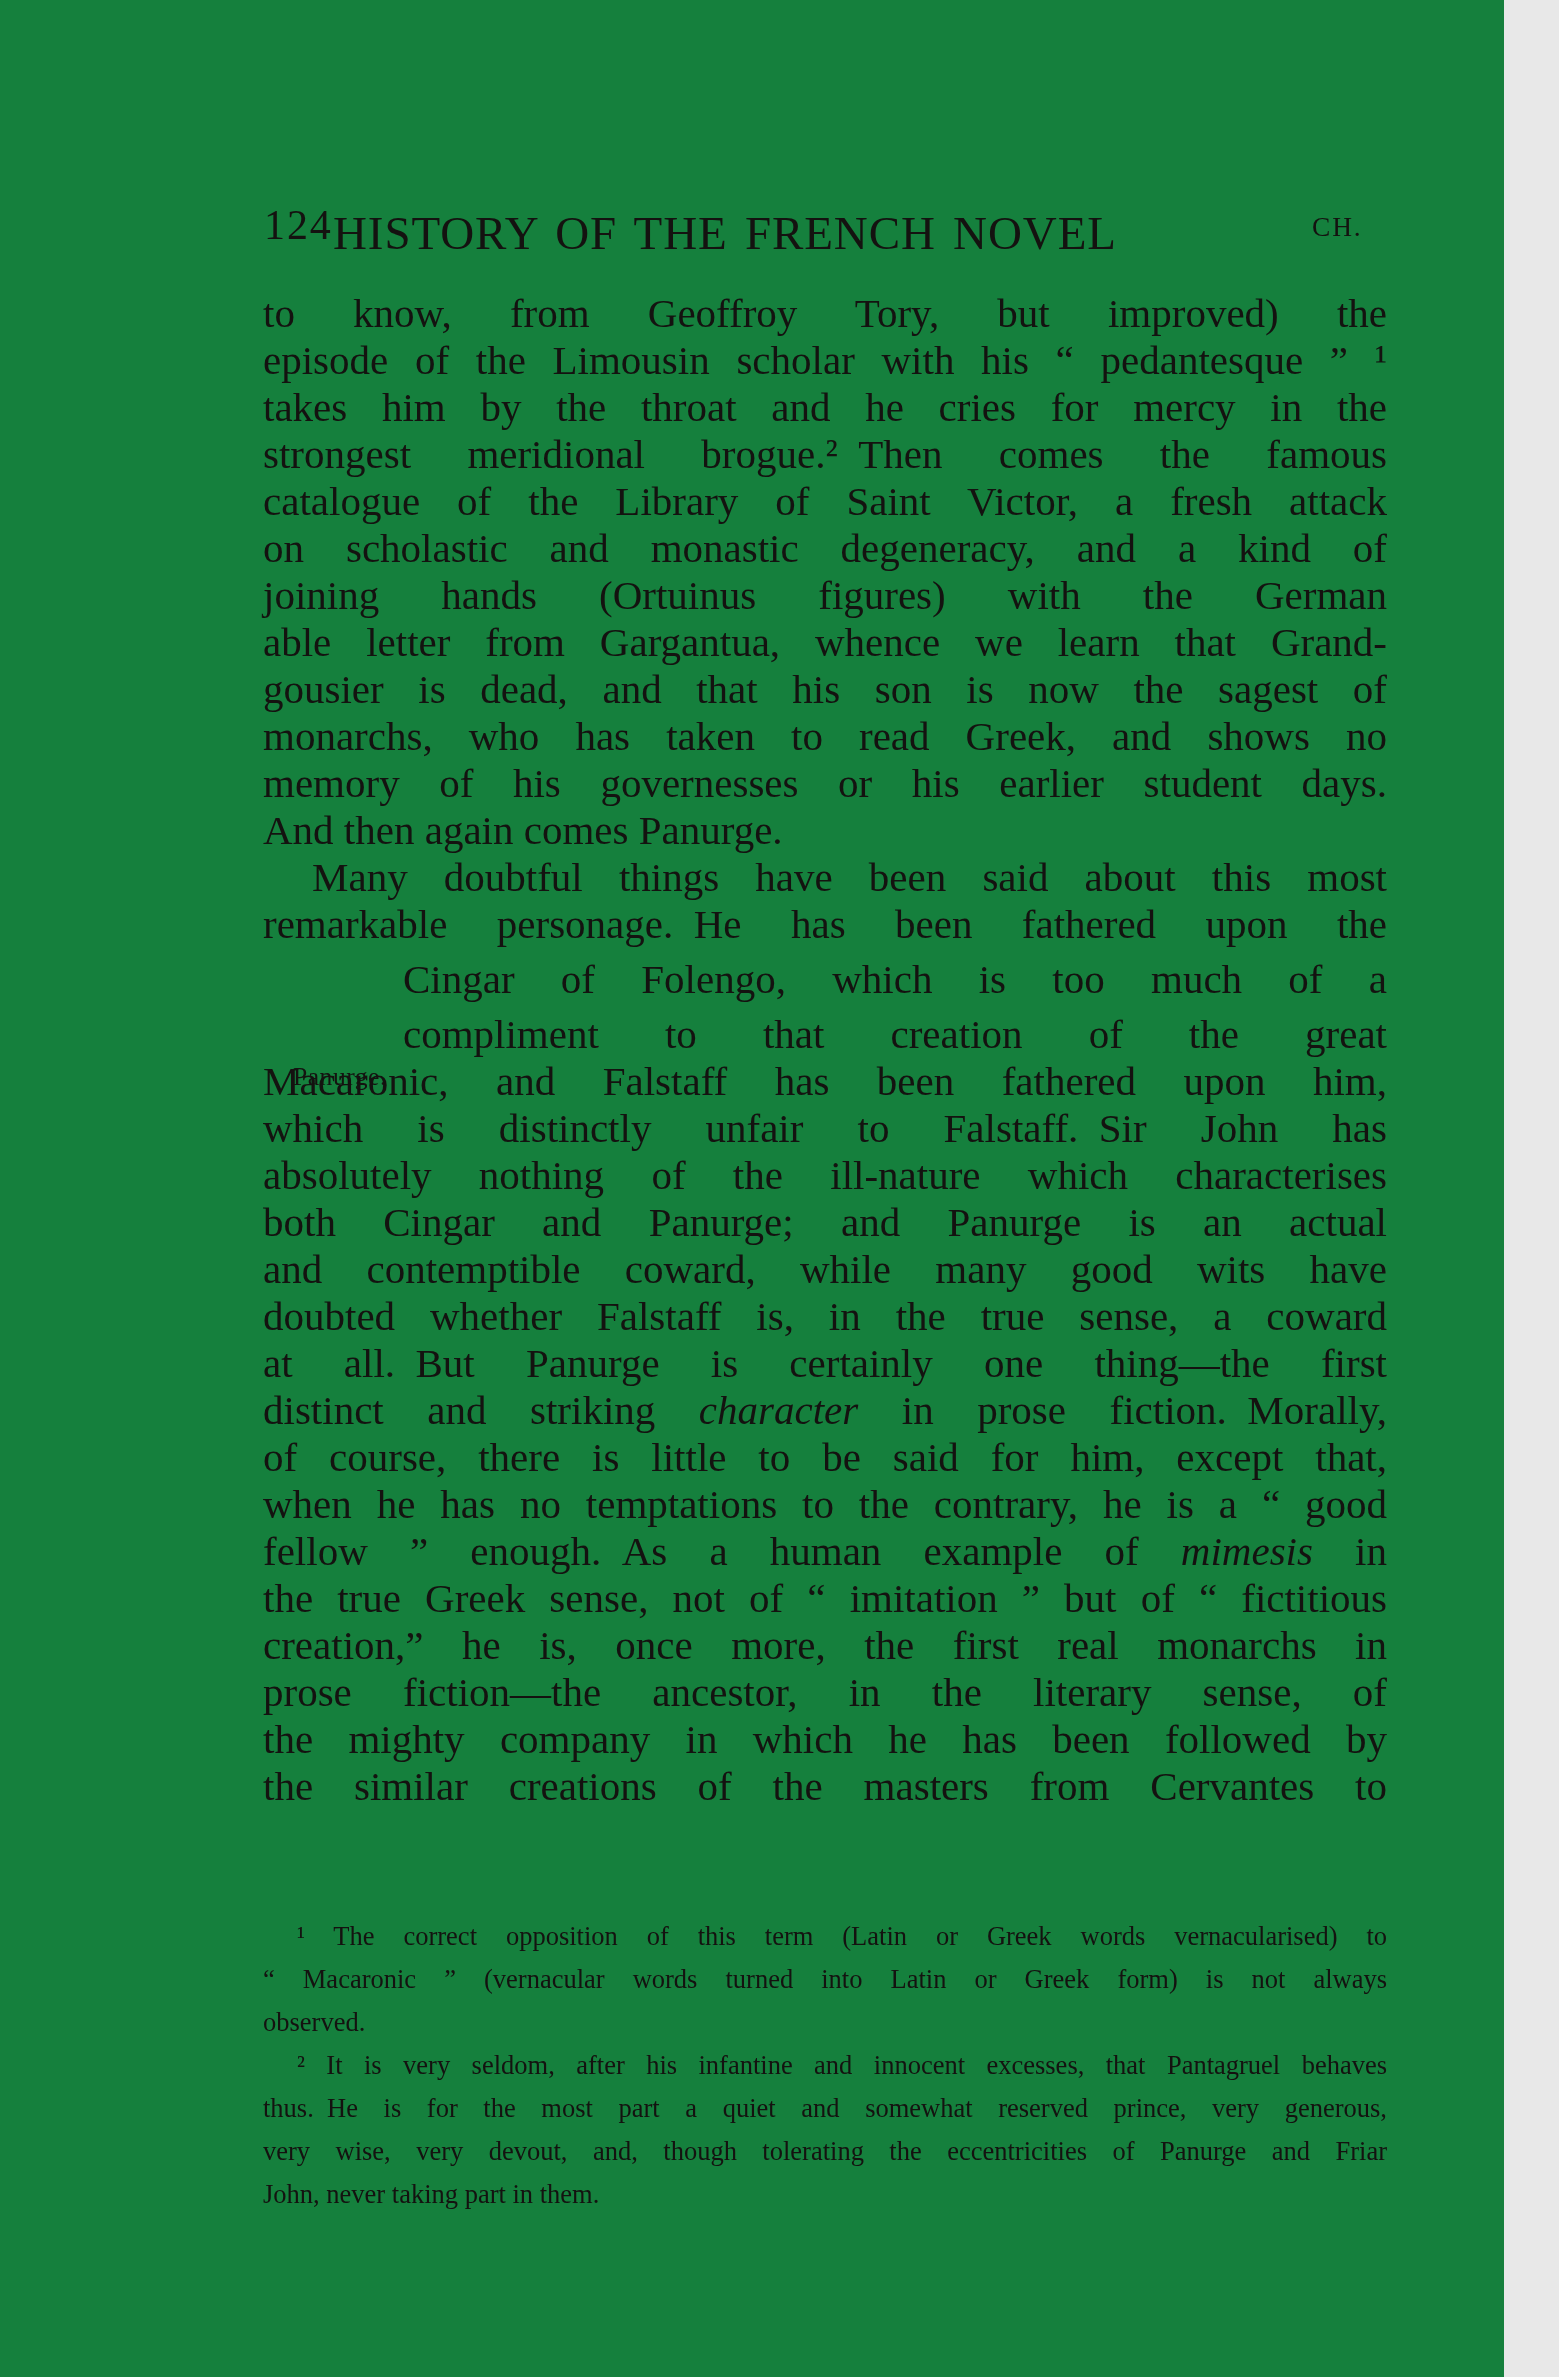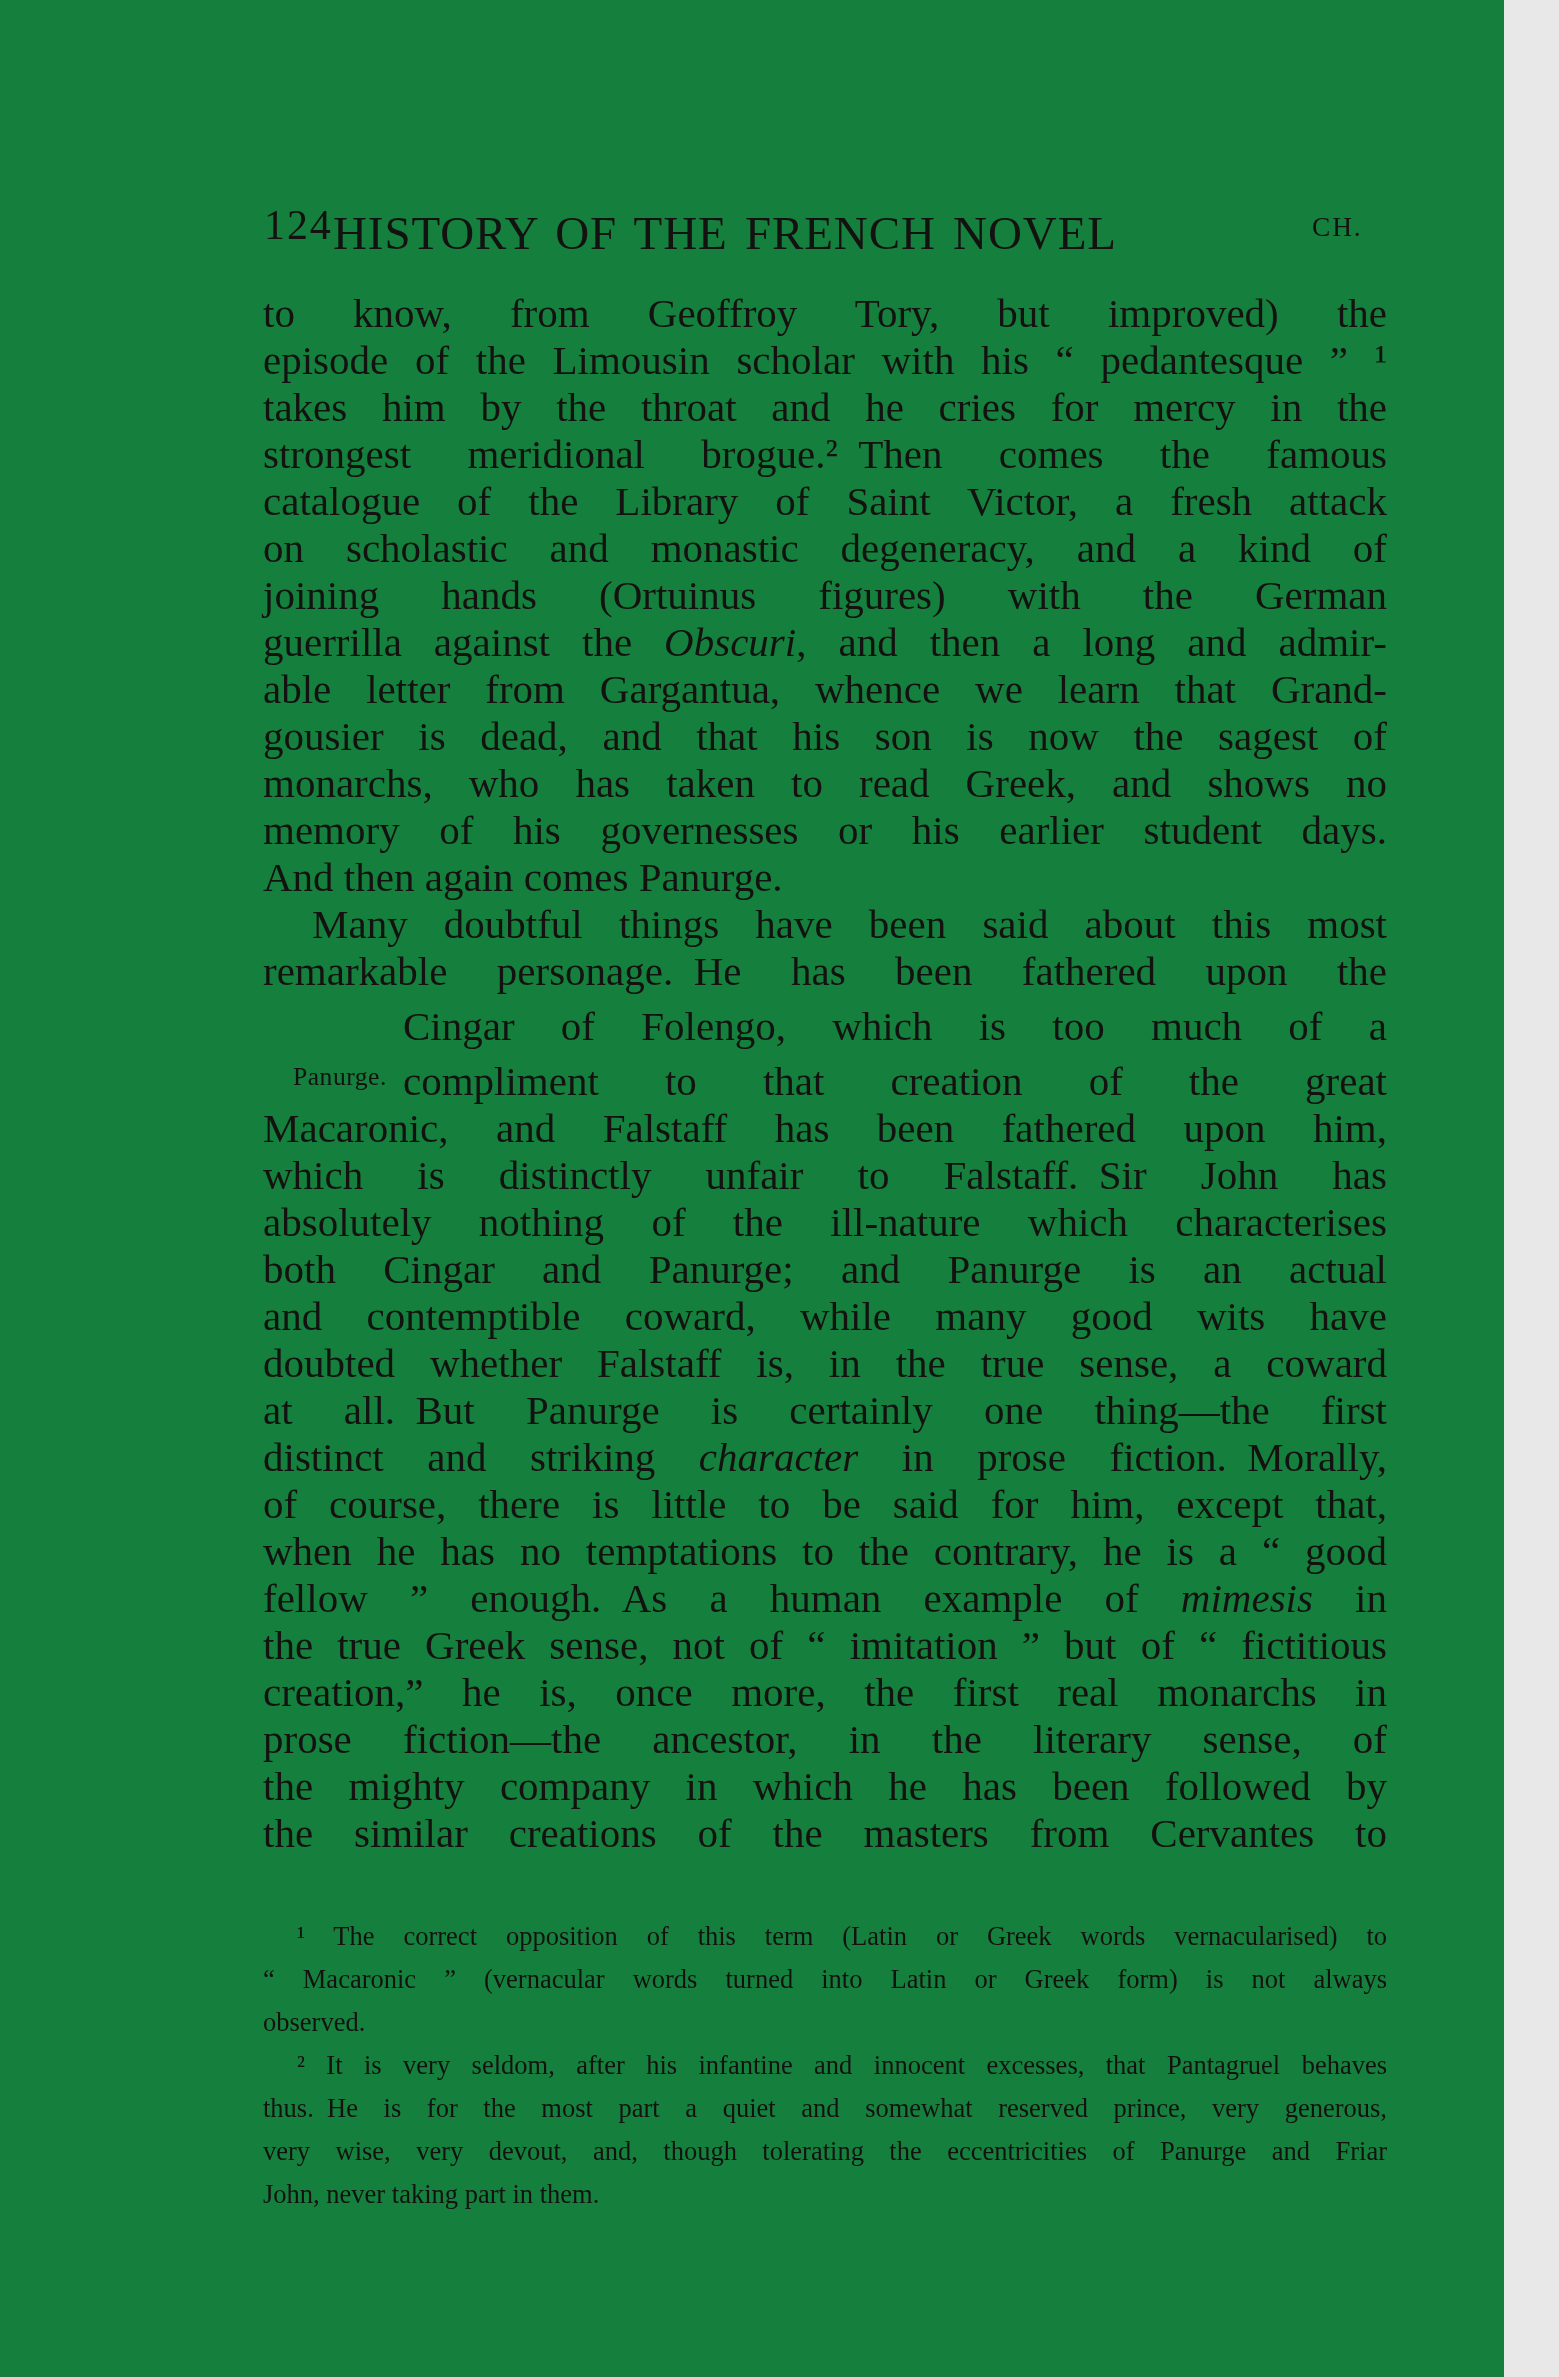--- a/index.html
+++ b/index.html
@@ -72,21 +72,20 @@
 
   <div class="body-text">
     <div class="side-note">Panurge.</div>
   <div class="line">to know, from Geoffroy Tory, but improved) the</div>
       <div class="line">episode of the Limousin scholar with his “ pedantesque ” ¹</div>
       <div class="line">takes him by the throat and he cries for mercy in the</div>
       <div class="line">strongest meridional brogue.² Then comes the famous</div>
       <div class="line">catalogue of the Library of Saint Victor, a fresh attack</div>
       <div class="line">on scholastic and monastic degeneracy, and a kind of</div>
       <div class="line">joining hands (Ortuinus figures) with the German</div>
-      <div class="line">guerrilla against the <em>Obscuri</em>, and then a long and admir-</div>
       <div class="line">able letter from Gargantua, whence we learn that Grand-</div>
       <div class="line">gousier is dead, and that his son is now the sagest of</div>
       <div class="line">monarchs, who has taken to read Greek, and shows no</div>
       <div class="line">memory of his governesses or his earlier student days.</div>
       <div class="line end">And then again comes Panurge.</div>
       <div class="line indent">Many doubtful things have been said about this most</div>
       <div class="line">remarkable personage. He has been fathered upon the</div>
       <div class="line cutin">Cingar of Folengo, which is too much of a</div>
       <div class="line cutin">compliment to that creation of the great</div>
       <div class="line">Macaronic, and Falstaff has been fathered upon him,</div>

